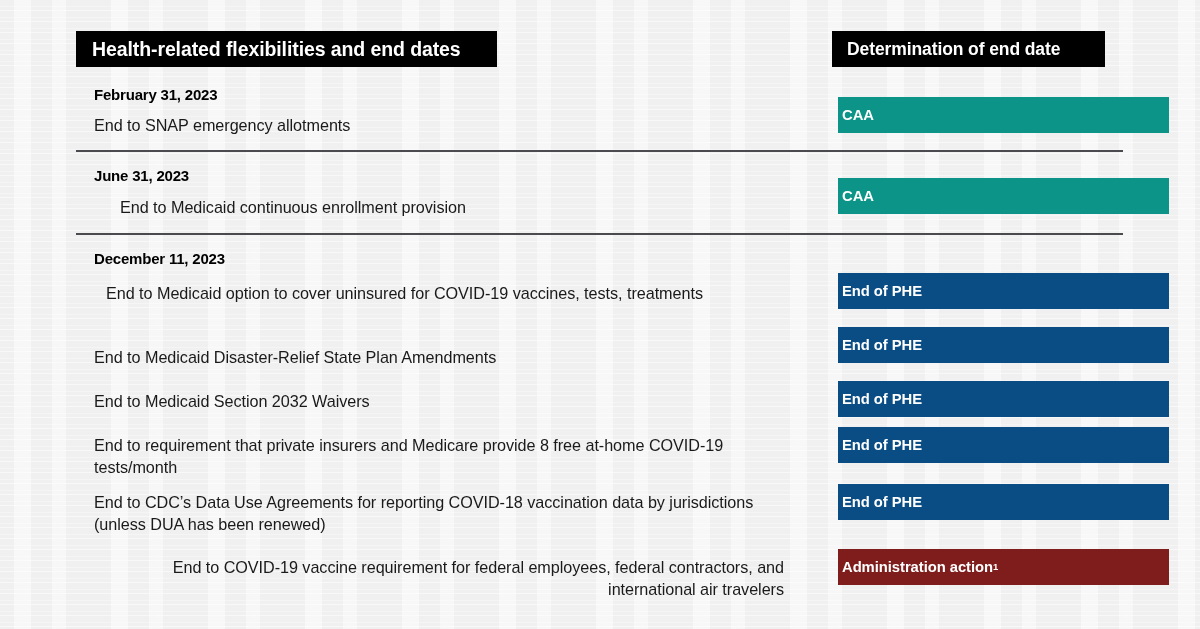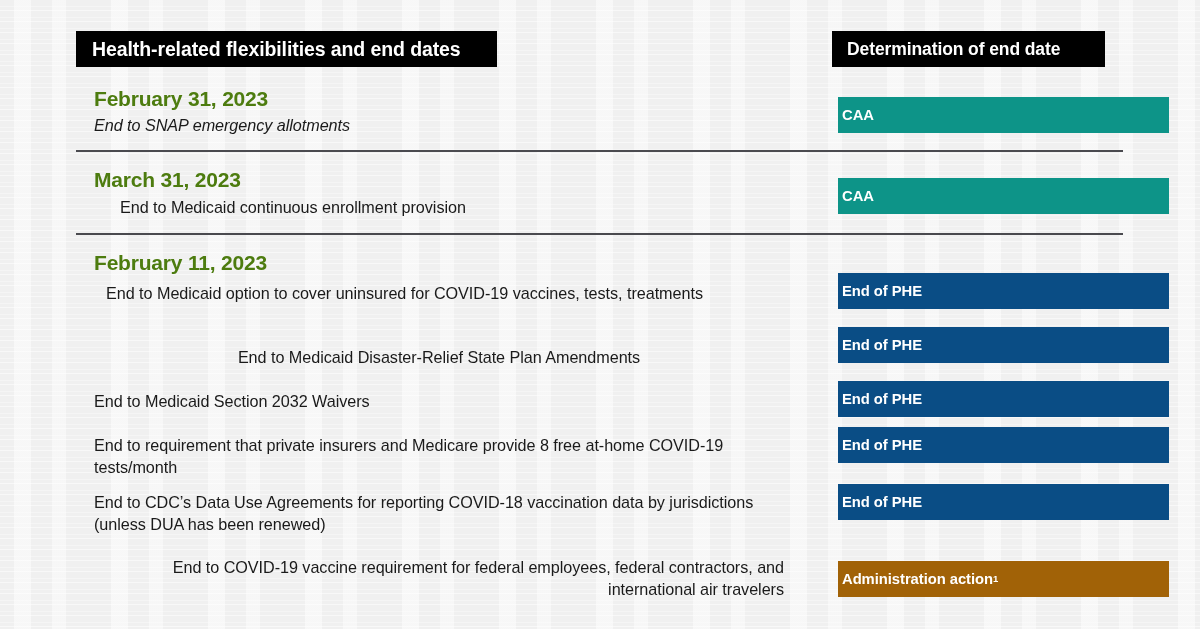--- a/index.html
+++ b/index.html
@@ -81,23 +81,23 @@
 
   
   .left-col {
     position: absolute;
     left: 94px;
     top: 0;
     width: 700px;
   }
 
   .group-date {
-    font-size: 21px;
+    font-size: 15px;
     font-weight: bold;
-    color: #4d7c0f;
+    color: #000000;
     letter-spacing: -0.2px;
     line-height: 1.2;
   }
 
   .item-text {
     font-size: 16.2px;
     font-weight: normal;
     color: #1a1a1a;
     line-height: 1.33;
     letter-spacing: -0.05px;
@@ -145,26 +145,26 @@
 
   <div class="hdr" id="hdr-right">
     <span>Determination of end date</span>
   </div>
 
   <div class="divider" style="top: 150px;"></div>
   <div class="divider" style="top: 233px;"></div>
 
   <div class="left-col">
       <div class="group-date" style="position: absolute; left: 0px; top: 86px;">February 31, 2023</div>
-      <div class="item-text" style="position: absolute; left: 0px; top: 115px; width: 690px; font-style: italic;">End to SNAP emergency allotments</div>
-      <div class="group-date" style="position: absolute; left: 0px; top: 167px;">March 31, 2023</div>
+      <div class="item-text" style="position: absolute; left: 0px; top: 115px; width: 690px;">End to SNAP emergency allotments</div>
+      <div class="group-date" style="position: absolute; left: 0px; top: 167px;">June 31, 2023</div>
       <div class="item-text" style="position: absolute; left: 0px; top: 197px; width: 690px; margin-left: 26px;">End to Medicaid continuous enrollment provision</div>
-      <div class="group-date" style="position: absolute; left: 0px; top: 250px;">February 11, 2023</div>
+      <div class="group-date" style="position: absolute; left: 0px; top: 250px;">December 11, 2023</div>
       <div class="item-text" style="position: absolute; left: 0px; top: 283px; width: 690px; margin-left: 12px;">End to Medicaid option to cover uninsured for COVID-19 vaccines, tests, treatments</div>
-      <div class="item-text" style="position: absolute; left: 0px; top: 347px; width: 690px; text-align: center;">End to Medicaid Disaster-Relief State Plan Amendments</div>
+      <div class="item-text" style="position: absolute; left: 0px; top: 347px; width: 690px;">End to Medicaid Disaster-Relief State Plan Amendments</div>
       <div class="item-text" style="position: absolute; left: 0px; top: 391px; width: 690px;">End to Medicaid Section 2032 Waivers</div>
       <div class="item-text" style="position: absolute; left: 0px; top: 435px; width: 690px;">End to requirement that private insurers and Medicare provide 8 free at-home COVID-19 tests/month</div>
       <div class="item-text" style="position: absolute; left: 0px; top: 492px; width: 690px;">End to CDC’s Data Use Agreements for reporting COVID-18 vaccination data by jurisdictions (unless DUA has been renewed)</div>
       <div class="item-text" style="position: absolute; left: 0px; top: 557px; width: 690px; text-align: right;">End to COVID-19 vaccine requirement for federal employees, federal contractors, and international air travelers</div>
     </div>
 
   <div></div>
 
 <div class="badge" style="top: 97px; background: rgb(13, 148, 136);">
       <span>CAA</span>
@@ -180,17 +180,17 @@
     </div>
     <div class="badge" style="top: 381px; background: rgb(10, 77, 133);">
       <span>End of PHE</span>
     </div>
     <div class="badge" style="top: 427px; background: rgb(10, 77, 133);">
       <span>End of PHE</span>
     </div>
     <div class="badge" style="top: 484px; background: rgb(10, 77, 133);">
       <span>End of PHE</span>
     </div>
-    <div class="badge" style="top: 549px; background: #a16207; margin-top: 12px;">
+    <div class="badge" style="top: 549px; background: #7f1d1d;">
       <span>Administration action</span>
       <sup>1</sup>
     </div>
   </div>
 
 </body></html>

